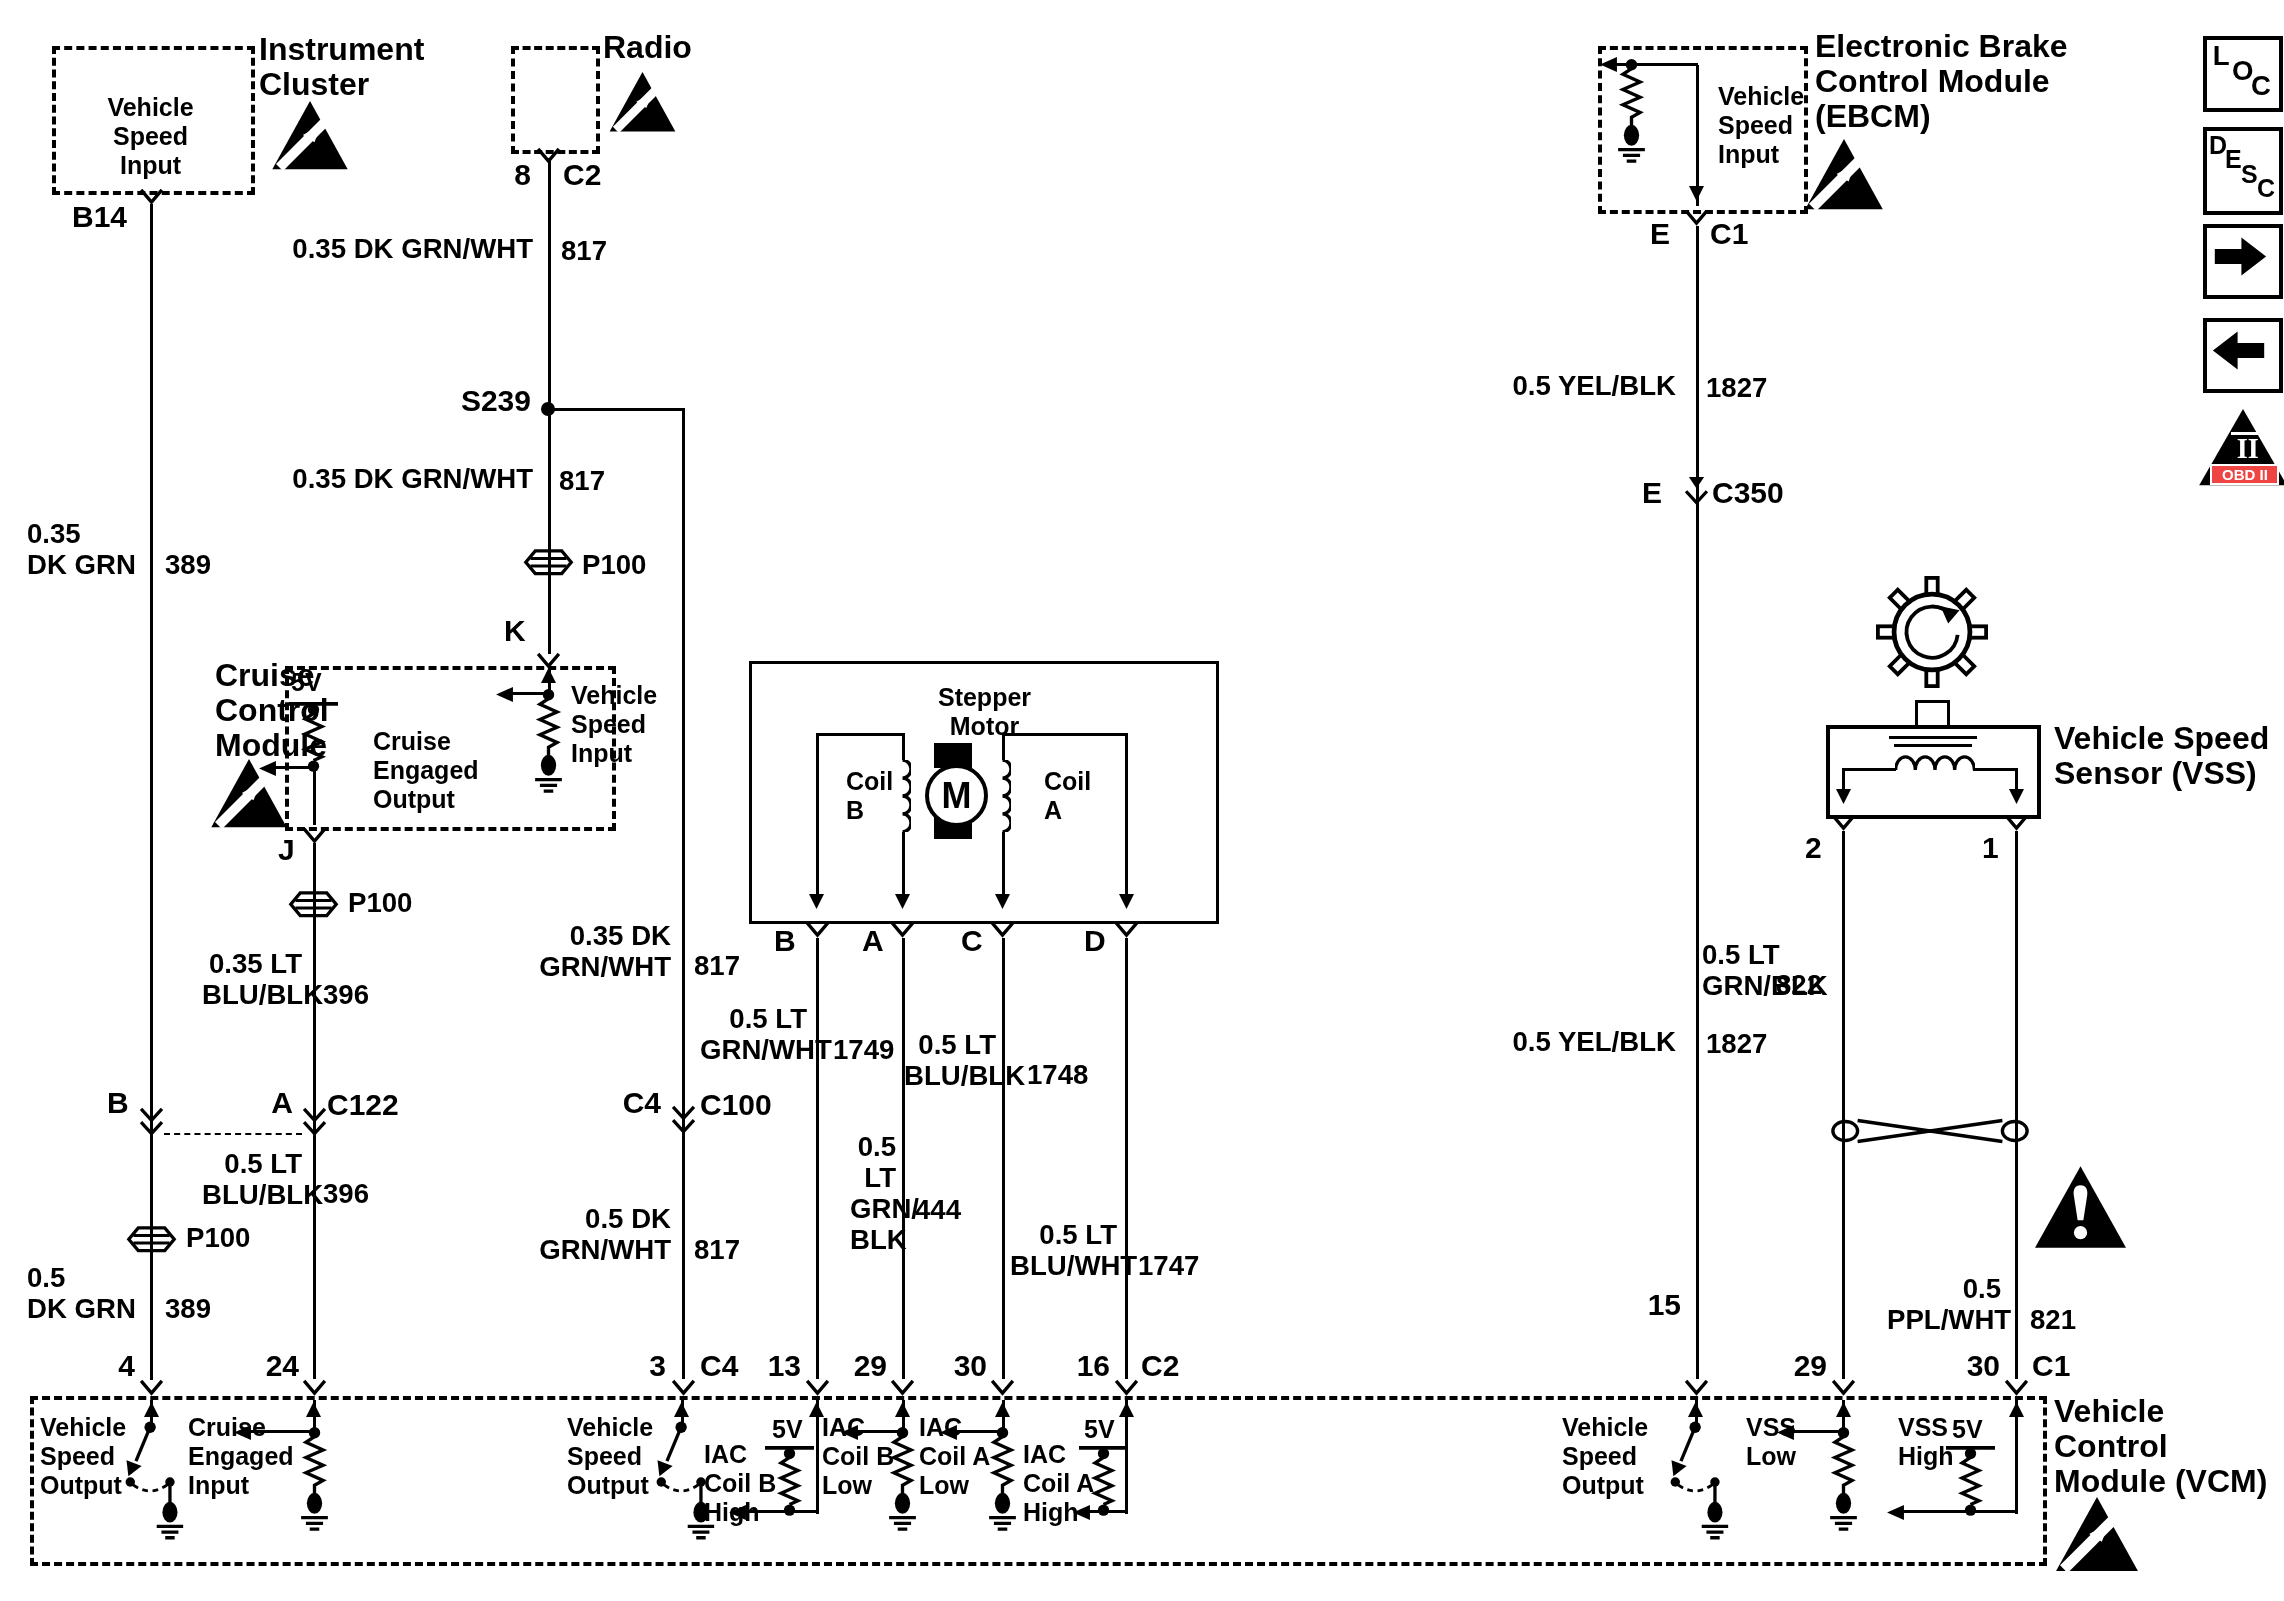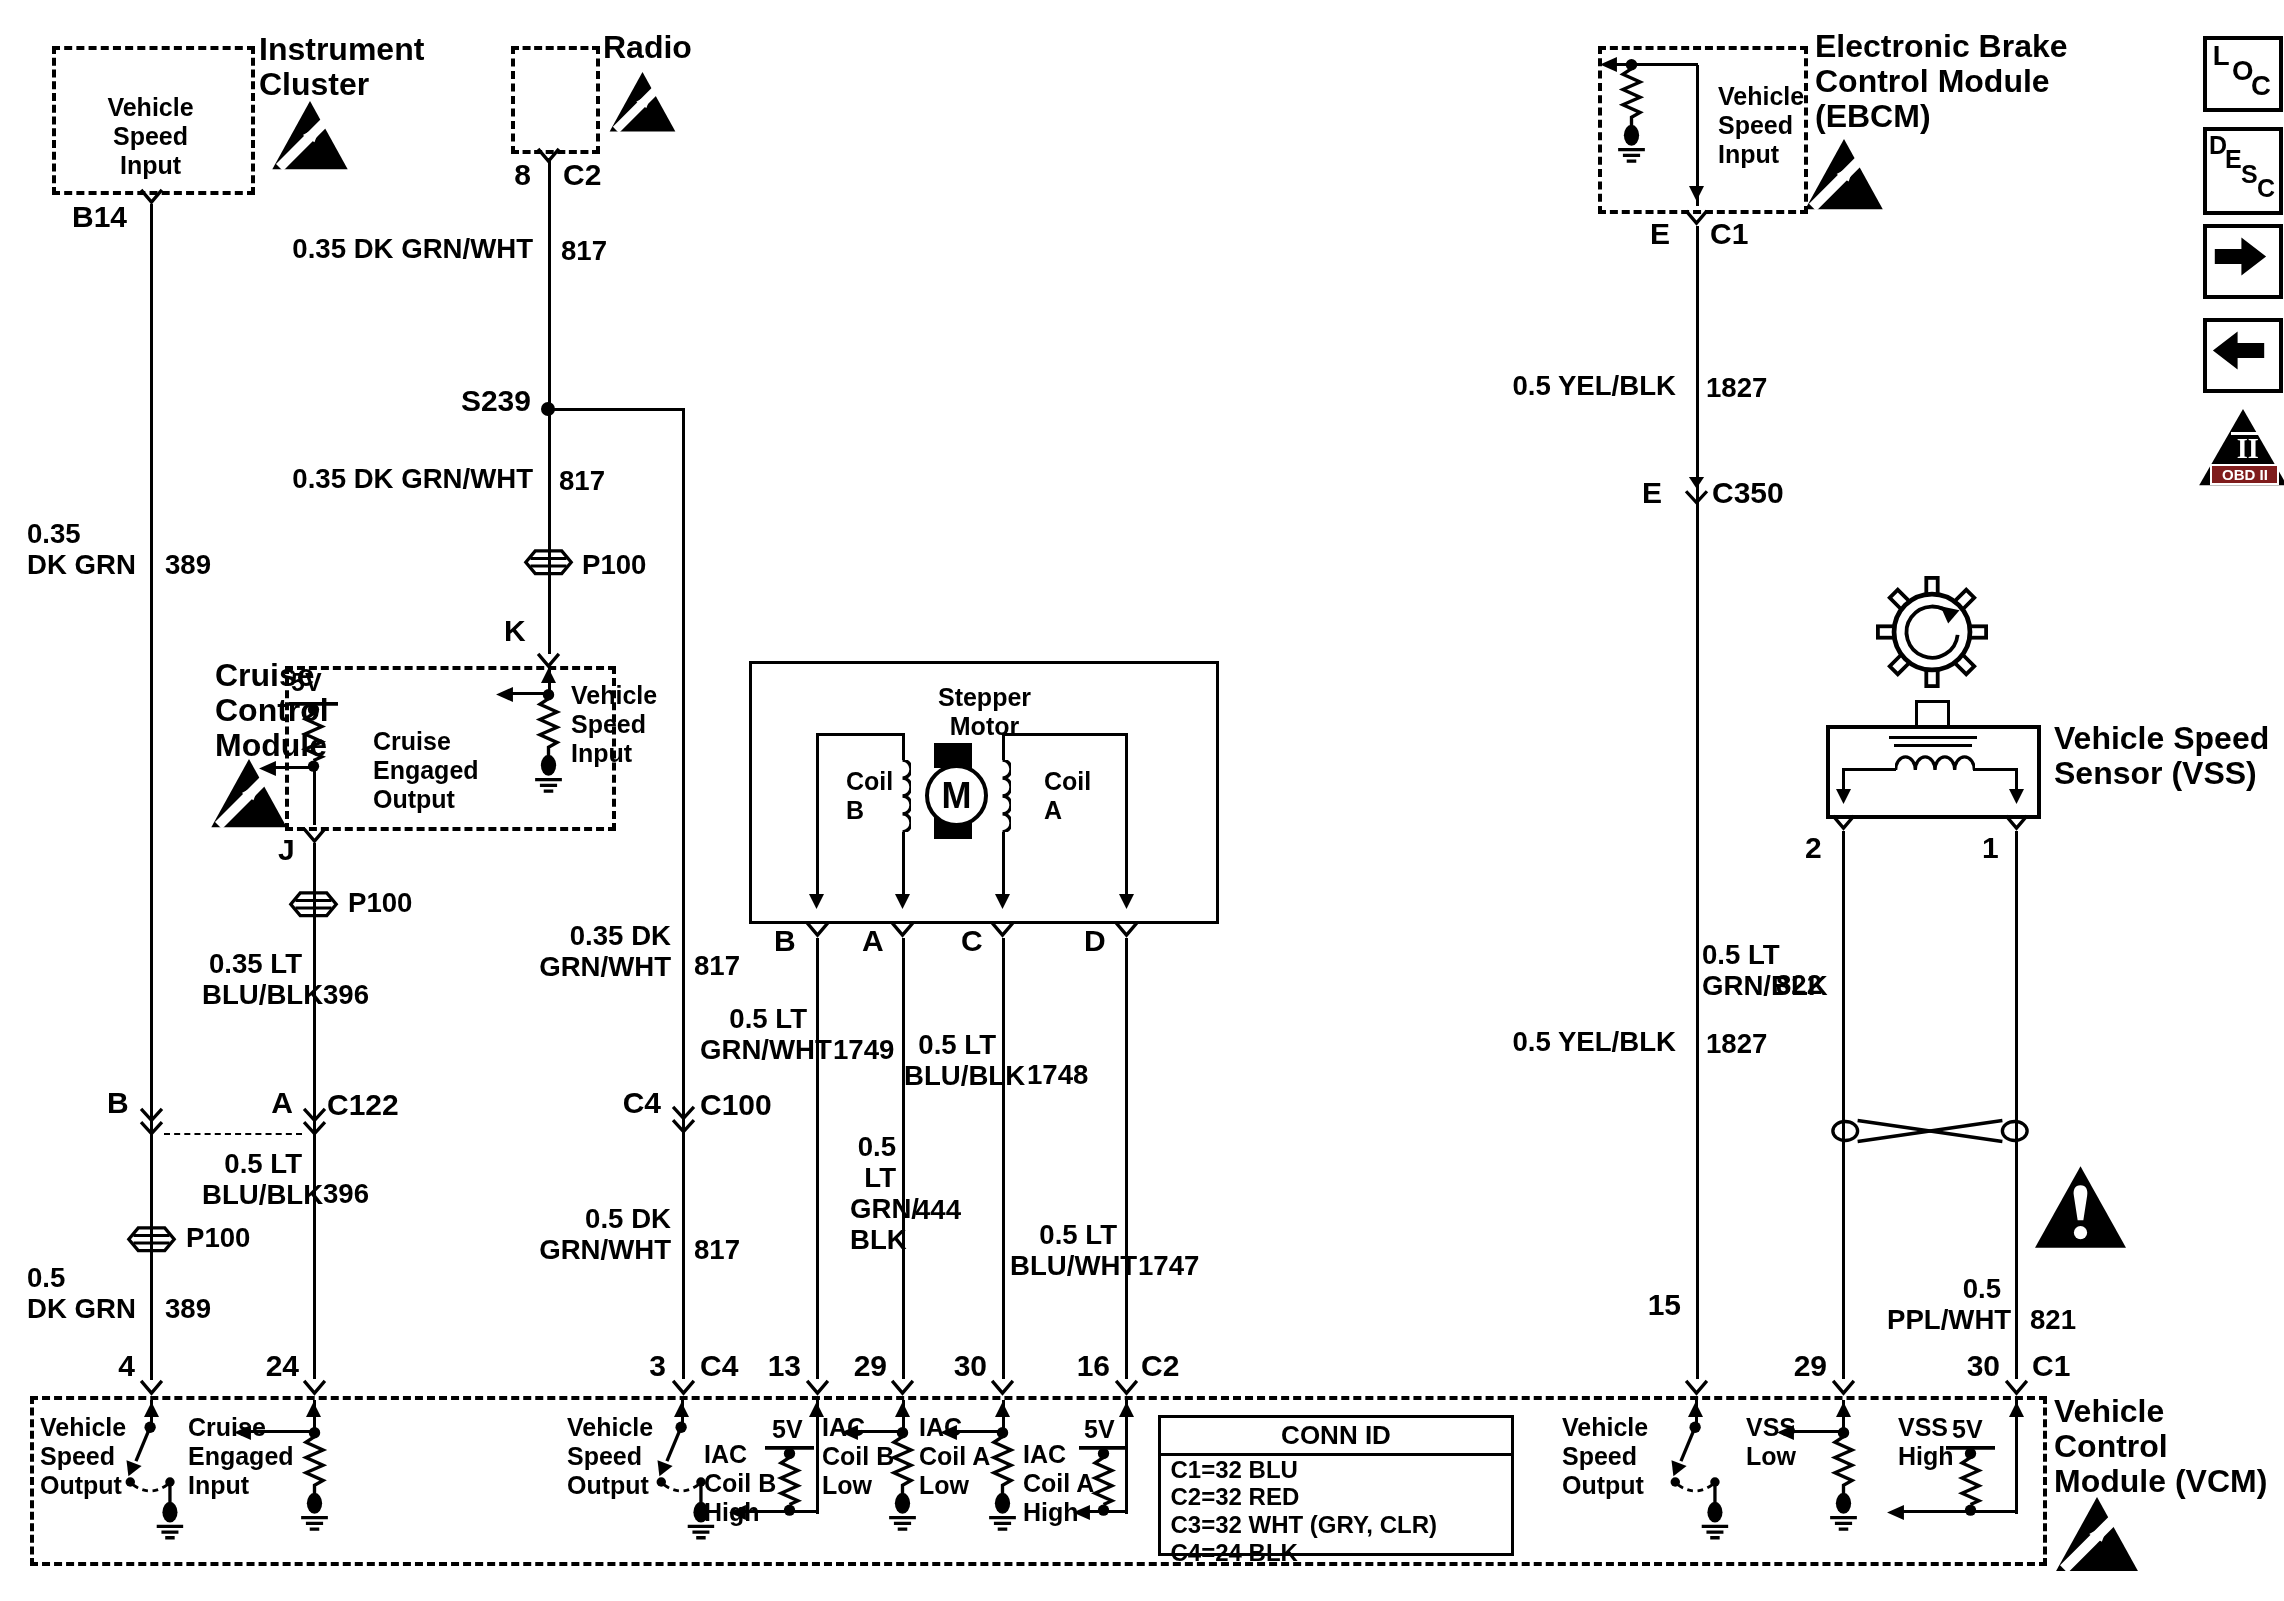--- a/index.html
+++ b/index.html
@@ -592,27 +592,20 @@
 High</div>
 <div class="lbl sm" style="left:1952px;top:1415px">5V</div>
 <svg class="s" style="left:1946px;top:1444px" width="49" height="72" viewBox="0 0 52 76">
       <use href="#g-5v"></use>
     </svg>
 <svg class="s" style="left:1887px;top:1505px" width="17" height="15" viewBox="0 0 18 16">
       <use href="#g-arrl"></use>
     </svg>
 <div class="hw" style="left:1902px;top:1510px;width:114px"></div>
 
-<div class="connid" style="left:1158px;top:1415px;width:350px;height:135px">
-  <div class="hd">CONN ID</div>
-  <div class="rw">C1=32 BLU</div>
-  <div class="rw">C2=32 RED</div>
-  <div class="rw">C3=32 WHT (GRY, CLR)</div>
-  <div class="rw">C4=24 BLK</div>
-</div>
 
 <div class="iconbox" style="left:2203px;top:36px;width:72px;height:68px">
   <span class="stair" style="left:5.7px;top:0px">L</span>
   <span class="stair" style="left:25px;top:15px">O</span>
   <span class="stair" style="left:44px;top:30px">C</span>
 </div>
 <div class="iconbox" style="left:2203px;top:127px;width:72px;height:80px">
   <span class="stair" style="left:1.9px;top:0px;font-size:25px">D</span>
   <span class="stair" style="left:18px;top:14.3px;font-size:25px">E</span>
   <span class="stair" style="left:34px;top:28.5px;font-size:25px">S</span>
@@ -626,17 +619,17 @@
 <div class="iconbox" style="left:2203px;top:318px;width:72px;height:67px">
   <svg width="65" height="57" viewBox="0 0 68 60" style="margin:0">
         <polygon points="60,22 32,22 32,10 6,30 32,50 32,38 60,38"></polygon>
       </svg>
 </div>
 <div style="position:absolute;left:2199px;top:409px;width:88px;height:80px">
   <svg width="88" height="80" viewBox="0 0 92 84" style="position:absolute;left:0;top:0">
         <polygon points="46,0 0,80 92,80"></polygon>
       </svg>
   <span class="obdnum" style="left:32px;top:23px">II</span>
-  <span class="obdlbl" style="left:11.4px;top:55px;width:65px;border:2.9px solid #fff;background:#7f1d1d">OBD II</span>
+  <span class="obdlbl" style="left:11.4px;top:55px;width:65px;border:2.9px solid #fff;background:#ef4444">OBD II</span>
 </div>
 
 </div>
 
 
 </body></html>

